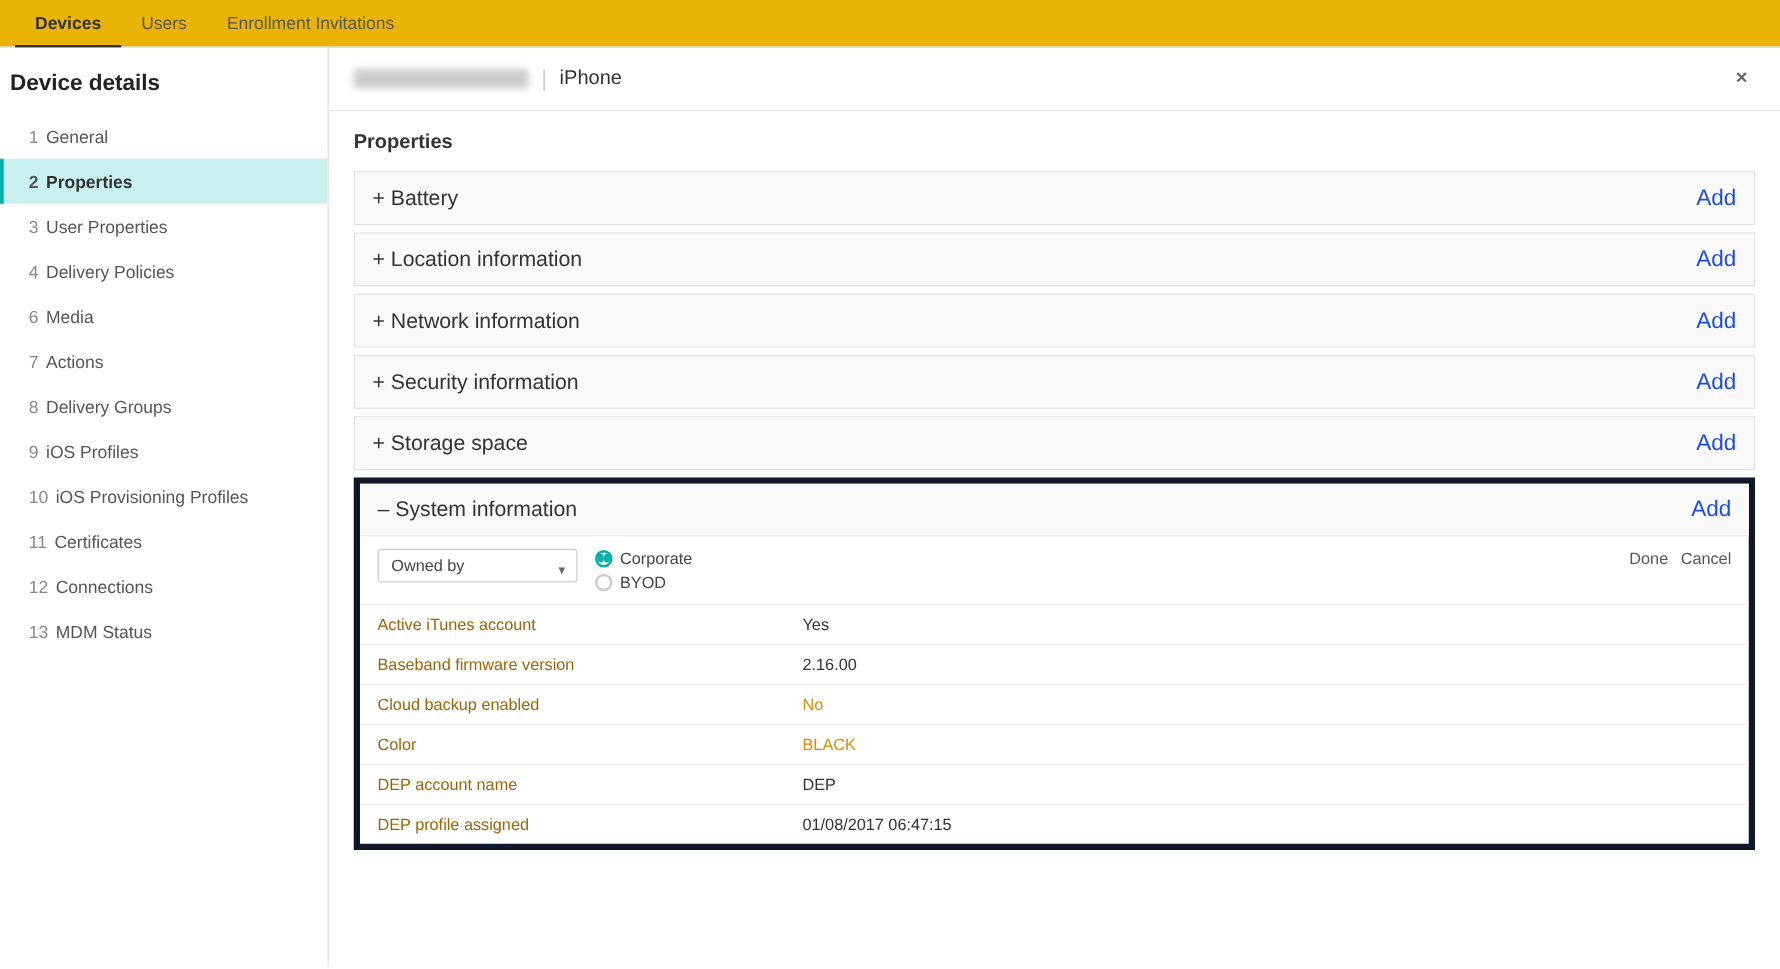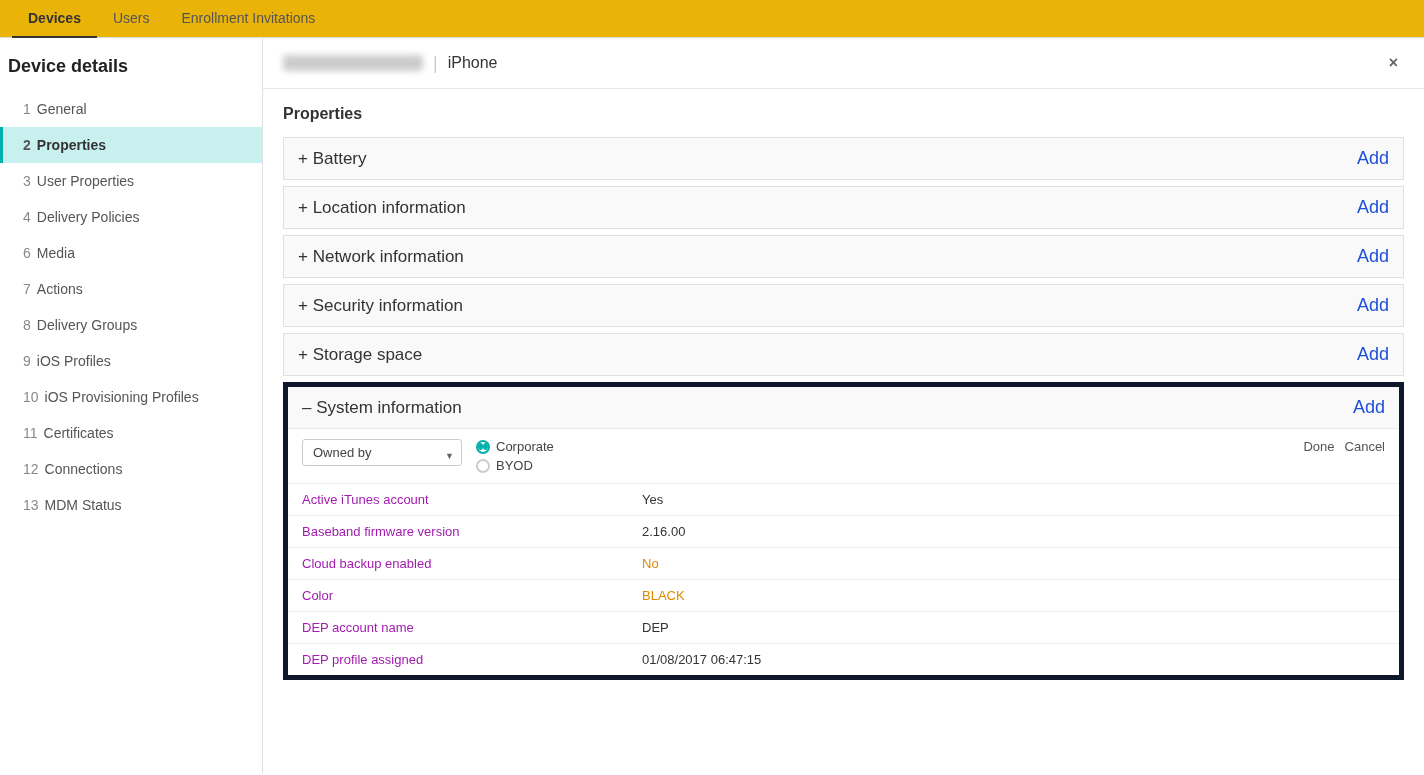--- a/index.html
+++ b/index.html
@@ -237,21 +237,21 @@
       display: flex;
       align-items: center;
       padding: 8px 14px;
       border-bottom: 1px solid #eee;
       font-size: 13px;
     }
     .data-row:last-child { border-bottom: none; }
     .data-label {
       width: 340px;
       min-width: 340px;
-      color: #a21caf;
+      color: #a16207;
     }
     .data-value {
       color: #333;
     }
     .data-value.orange { color: #e08a00; }
   </style>
 </head>
 <body>
 
 <div class="top-tabs">

